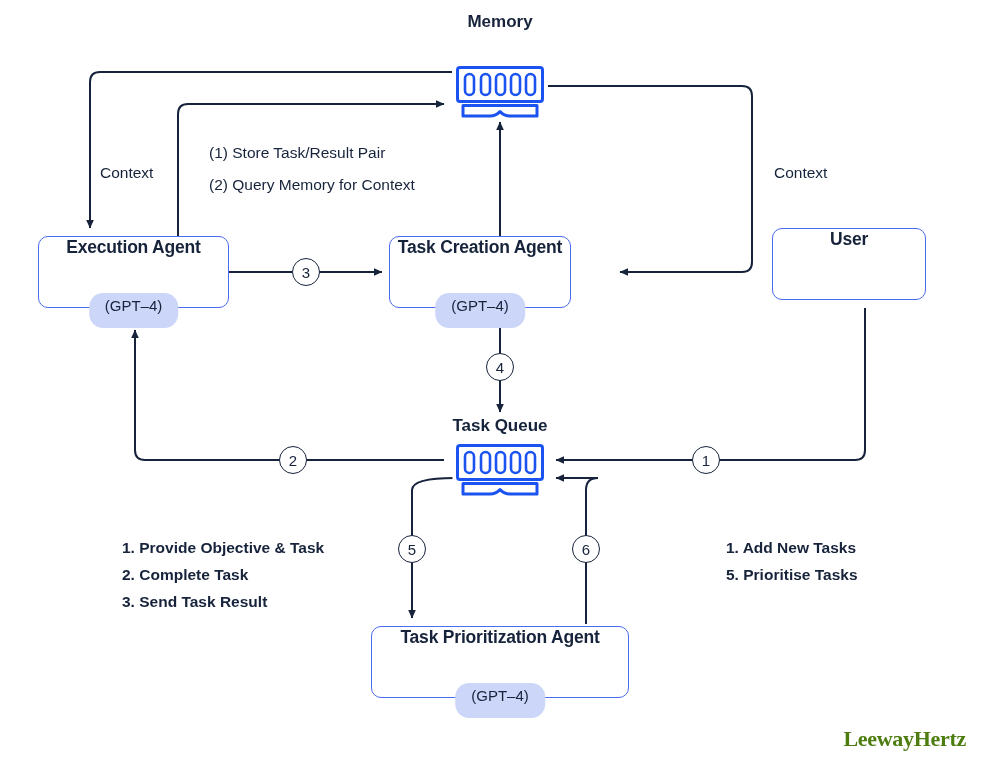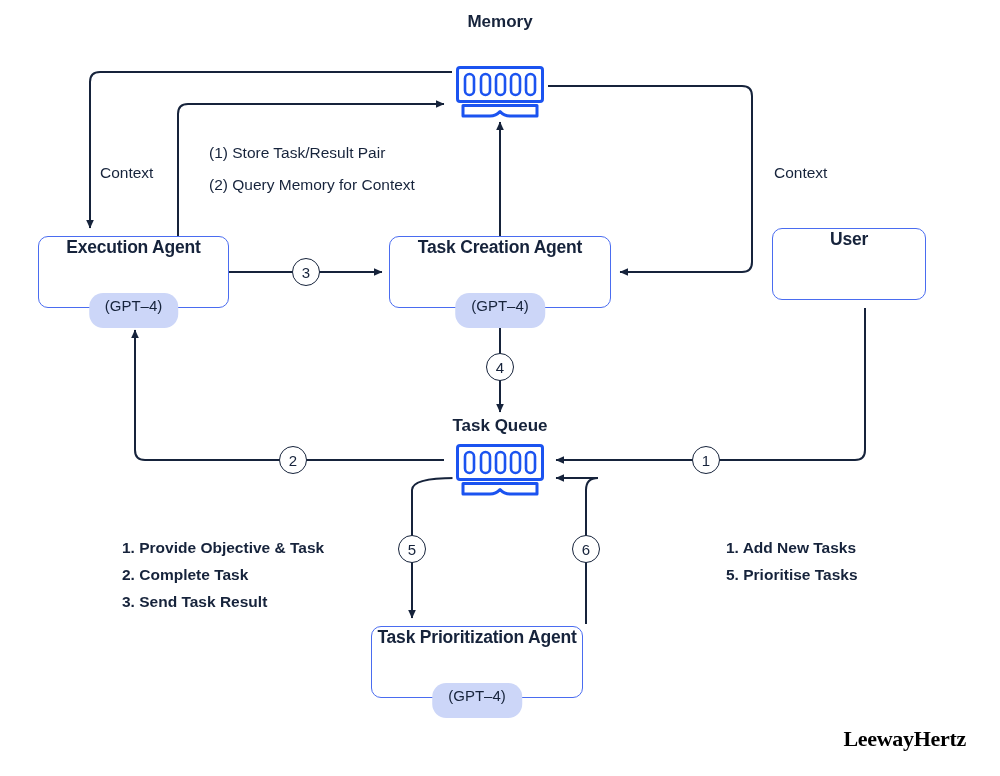--- a/index.html
+++ b/index.html
@@ -99,21 +99,21 @@
     white-space: nowrap;
     line-height: 27px;
   }
   .brand {
     position: absolute;
     right: 34px;
     bottom: 24px;
     font-family: "Liberation Serif", serif;
     font-size: 22px;
     font-weight: bold;
-    color: #000000;
+    color: #4d7c0f;
     letter-spacing: -0.3px;
     z-index: 3;
   }
 </style>
 </head>
 <body>
 
 <div id="canvas">
 
   <svg class="wires" viewBox="0 0 1000 776">
@@ -166,21 +166,21 @@
   <div class="edge-text" style="left:100px; top:164px;">Context</div>
   <div class="edge-text" style="left:209px; top:144px;">(1) Store Task/Result Pair</div>
   <div class="edge-text" style="left:209px; top:176px;">(2) Query Memory for Context</div>
   <div class="edge-text" style="left:774px; top:164px;">Context</div>
 
   <div class="node" style="left:38px; top:236px; width:191px; height:72px;">
     <span class="node-label">Execution Agent</span>
     <span class="gpt-pill" style="top:56px;">(GPT–4)</span>
   </div>
 
-  <div class="node" style="left:389px; top:236px; width:222px; height:72px;">
+  <div class="node" style="left:389px; top:236px; width:182px; height:72px;">
     <span class="node-label">Task Creation Agent</span>
     <span class="gpt-pill" style="top:56px;">(GPT–4)</span>
   </div>
 
   <div class="node" style="left:772px; top:228px; width:154px; height:72px;">
     <span class="node-label">User</span>
   </div>
 
   <div class="icon-title" style="left:500px; top:408px; transform:translateX(-50%);margin-top:8px;">Task Queue</div>
   <div class="ram-icon" style="left:452px; top:440px;">
@@ -209,20 +209,20 @@
     <div class="legend-line">1. Provide Objective &amp; Task</div>
     <div class="legend-line">2. Complete Task</div>
     <div class="legend-line">3. Send Task Result</div>
   </div>
 
   <div class="legend" style="left:726px; top:534px;">
     <div class="legend-line">1. Add New Tasks</div>
     <div class="legend-line">5. Prioritise Tasks</div>
   </div>
 
-  <div class="node" style="left:371px; top:626px; width:212px; height:72px;">
+  <div class="node" style="left:371px; top:626px; width:258px; height:72px;">
     <span class="node-label">Task Prioritization Agent</span>
     <span class="gpt-pill" style="top:56px;">(GPT–4)</span>
   </div>
 
   <div class="brand">LeewayHertz</div>
 
 </div>
 
 </body></html>

